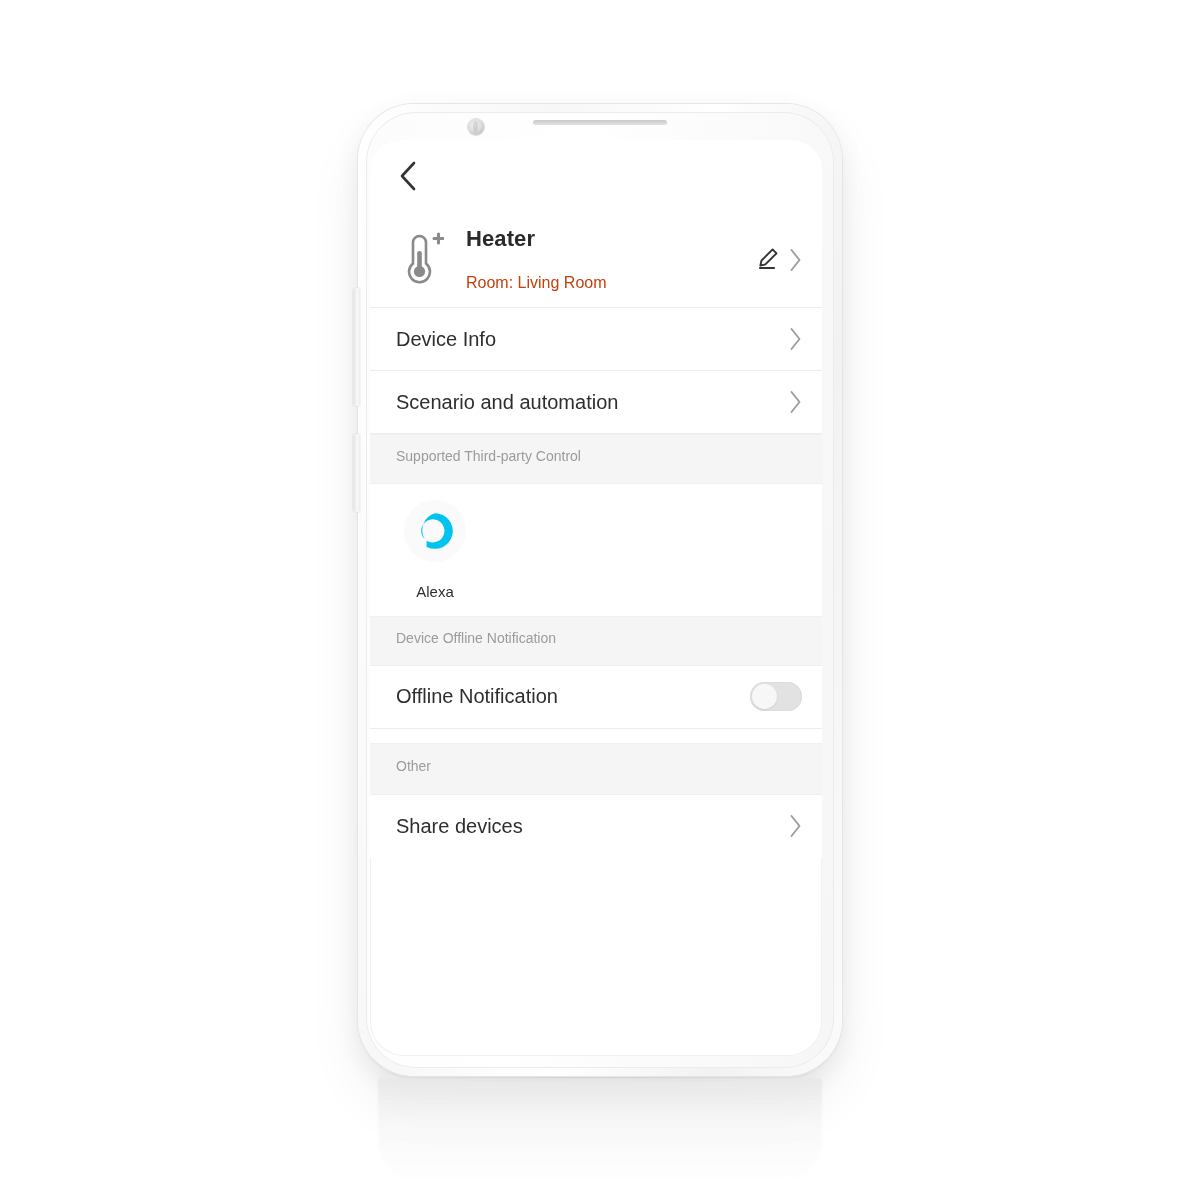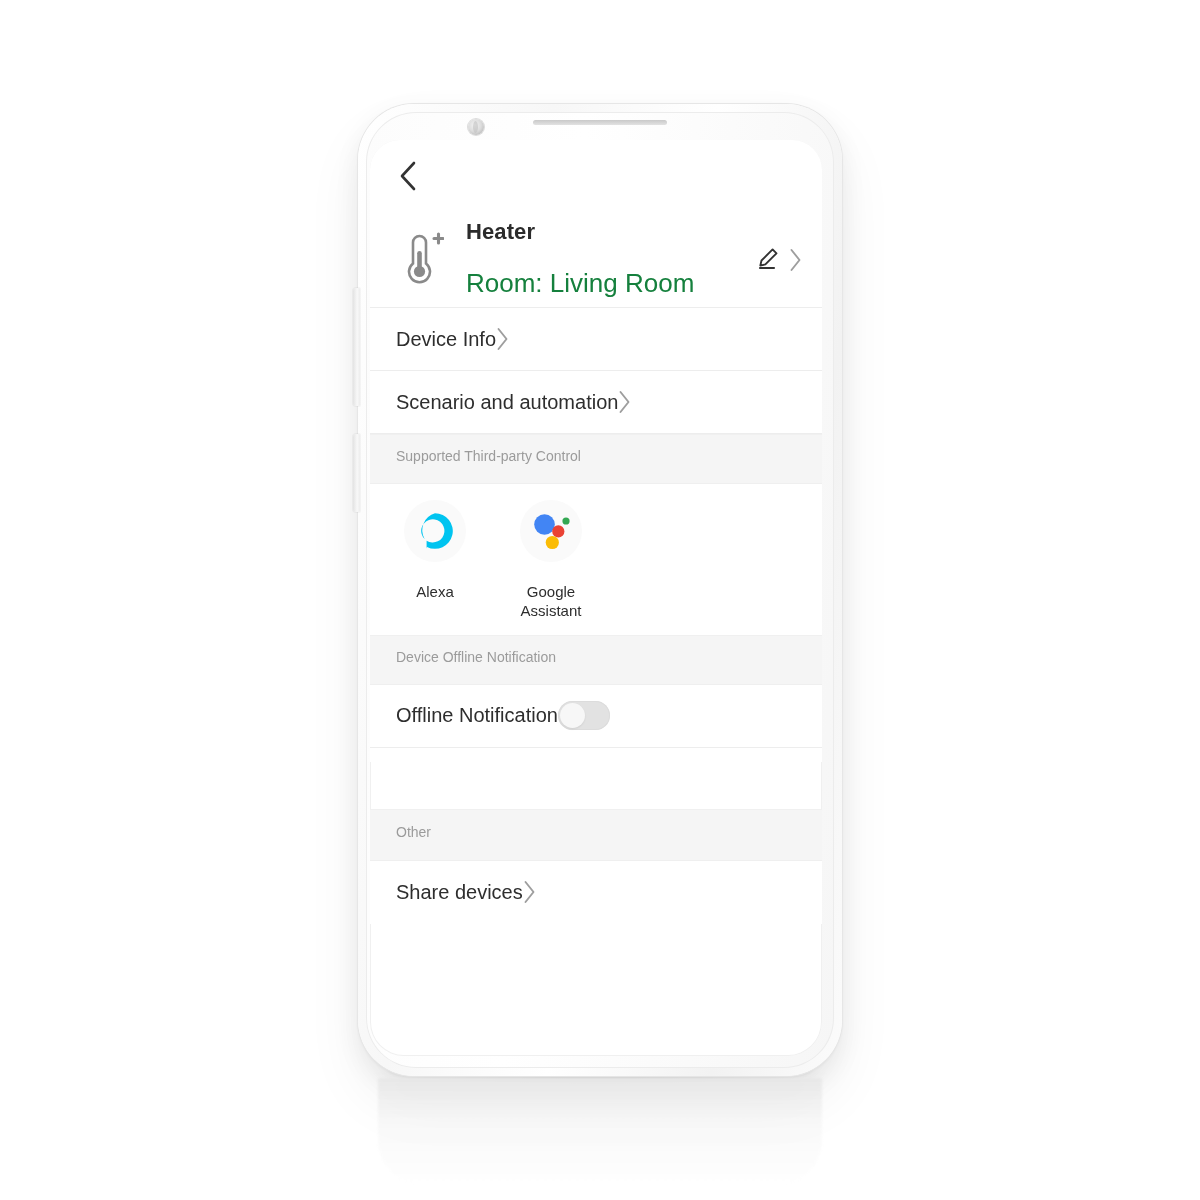--- a/index.html
+++ b/index.html
@@ -78,42 +78,42 @@
   
   .device-header {
     display:flex; align-items:center;
     padding:0 20px 0 26px; height:96px;
     background:#fff;
     border-bottom:1px solid #ededed;
   }
   .device-icon { width:52px; flex:0 0 52px; display:flex; align-items:center; justify-content:center; }
   .device-text { flex:1; padding-left:18px; }
   .device-name { font-size:22px; font-weight:bold; color:#2b2b2b; letter-spacing:.1px; line-height:1.25; }
-  .device-room { font-size:26px; color:#15803d; line-height:1.35; margin-top:20px; }
+  .device-room { font-size:16px; color:#c2410c; line-height:1.35; margin-top:20px; }
   .device-actions { display:flex; align-items:center; gap:9px; }
 
   
   .row {
-    display:flex; align-items:center; 
+    display:flex; align-items:center; justify-content:space-between;
     height:63px; padding:0 20px 0 26px;
     background:#fff;
     border-bottom:1px solid #ededed;
   }
   .row:last-child { border-bottom:none; }
   .row-label { font-size:20px; color:#2e2e2e; }
 
   .section-head {
     background:#f5f5f5;
     padding:0 20px 6px 26px;
     height:50px; display:flex; align-items:center;
     font-size:14px; color:#9b9b9b;
     border-top:1px solid #f0f0f0;
     border-bottom:1px solid #efefef;
   }
-  .section-head.tall { height:52px;margin-top:47px; }
+  .section-head.tall { height:52px; }
 
   
   .tp-grid { display:flex; padding:16px 0 14px 26px; gap:38px; background:#fff; }
   .tp-item { width:78px; display:flex; flex-direction:column; align-items:center; }
   .tp-badge {
     width:62px; height:62px; border-radius:50%;
     background:#fafafa;
     display:flex; align-items:center; justify-content:center;
   }
   .tp-name { margin-top:21px; font-size:15px; color:#2e2e2e; text-align:center; line-height:1.25; }
@@ -229,34 +229,20 @@
         <div class="tp-item">
           <div class="tp-badge">
             <svg width="46" height="46" viewBox="0 0 46 46" fill="none">
               <path d="M23 5.2 a17.8 17.8 0 1 1 -8.0 33.7 L14.6 40.6 l0-7.9
                        a11.6 11.6 0 1 0 -2.0 -1.6 A17.8 17.8 0 0 1 23 5.2 Z" fill="#00C4F0"></path>
             </svg>
           </div>
           <div class="tp-name">Alexa</div>
         </div>
 
-        <div class="tp-item">
-          <div class="tp-badge">
-            <svg width="46" height="46" viewBox="0 0 46 46" fill="none">
-              <circle cx="16.5" cy="16.5" r="10.3" fill="#4285F4"></circle>
-              <circle cx="30.3" cy="23.4" r="6.1" fill="#EA4335"></circle>
-              <circle cx="38.0" cy="13.0" r="3.6" fill="#34A853"></circle>
-              <circle cx="24.3" cy="34.5" r="6.6" fill="#FBBC05"></circle>
-            </svg>
-          </div>
-          <div class="tp-name">
-            <span>Google</span><br>
-            <span>Assistant</span>
-          </div>
-        </div>
       </div>
 
       <div class="section-head">Device Offline Notification</div>
 
       <div class="row">
         <span class="row-label">Offline Notification</span>
         <span class="toggle">
           <span class="knob"></span>
         </span>
       </div>

